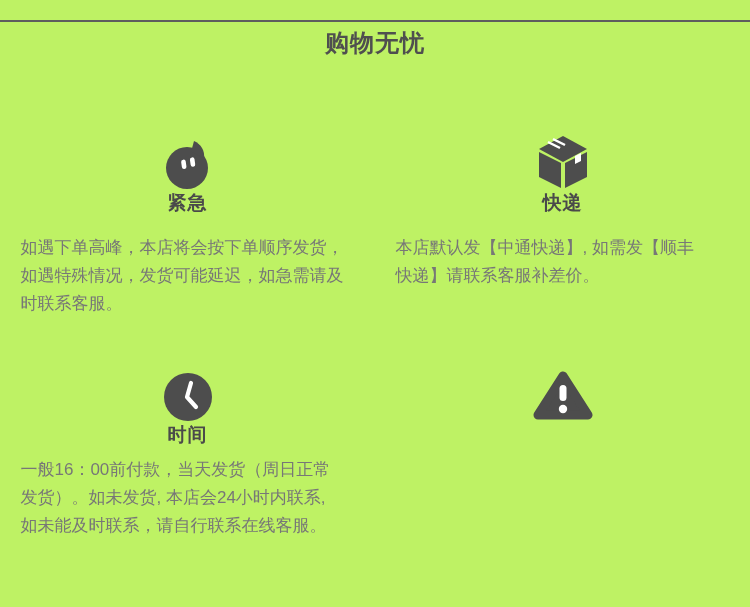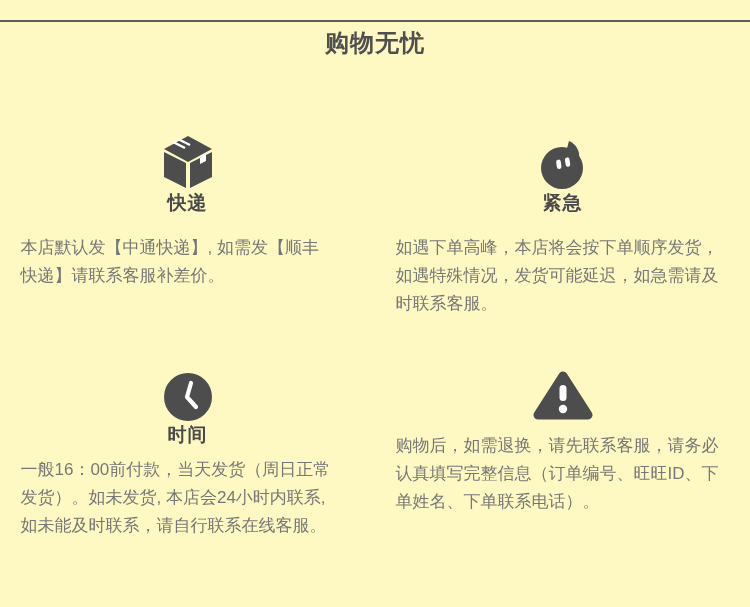--- a/index.html
+++ b/index.html
@@ -1,21 +1,21 @@
 <!DOCTYPE html>
 <html><head>
 <meta charset="utf-8">
 <style>
   html, body { margin: 0; padding: 0; background: #ffffff; }
   .page {
     position: relative;
     width: 750px;
     height: 607px;
     margin: 0 auto;
-    background: #fef9c3;
+    background: #bef264;
     font-family: "Liberation Sans", "DejaVu Sans", sans-serif;
     overflow: hidden;
   }
   .header {
     margin-top: 20px;
     border-top: 2px solid #5e5e5e;
     padding-top: 5px;
     text-align: center;
   }
   .page-title {
@@ -65,49 +65,49 @@
 <div class="page">
 
   <div class="header">
     <div class="page-title">购物无忧</div>
   </div>
 
   <div class="grid-row first">
 
     <div class="cell">
       <div class="icon-box">
-        <svg width="56" height="58" viewBox="0 0 56 58">
-          <polygon class="ico" points="28,4 52,17 28,30 4,17"></polygon>
-          <polygon class="ico" points="4,20 26,31 26,56 4,45"></polygon>
-          <polygon class="ico" points="52,20 30,31 30,56 52,45"></polygon>
-          <line x1="13" y1="10" x2="25" y2="16" stroke="#ffffff" stroke-width="2.5"></line>
-          <line x1="18" y1="7" x2="30" y2="13" stroke="#ffffff" stroke-width="2.5"></line>
-          <polygon points="40,24 46,21 46,29 40,32" fill="#ffffff"></polygon>
-        </svg>
-      </div>
-      <div class="cell-label">快递</div>
-      <div class="cell-para">本店默认发【中通快递】, 如需发【顺丰
-快递】请联系客服补差价。</div>
-    </div>
-
-    <div class="cell">
-      <div class="icon-box">
         <svg width="48" height="50" viewBox="0 0 48 50">
           <circle class="ico" cx="23" cy="28" r="21"></circle>
           <path class="ico" d="M30,1 C37,4 41,11 40,18 L27,12 Z"></path>
           <g transform="rotate(-8 24 24)">
             <rect x="17.5" y="19" width="4.6" height="9.5" rx="2.3" fill="#ffffff"></rect>
             <rect x="26.5" y="18" width="4.6" height="9.5" rx="2.3" fill="#ffffff"></rect>
           </g>
         </svg>
       </div>
       <div class="cell-label">紧急</div>
       <div class="cell-para">如遇下单高峰，本店将会按下单顺序发货，
 如遇特殊情况，发货可能延迟，如急需请及
 时联系客服。</div>
+    </div>
+
+    <div class="cell">
+      <div class="icon-box">
+        <svg width="56" height="58" viewBox="0 0 56 58">
+          <polygon class="ico" points="28,4 52,17 28,30 4,17"></polygon>
+          <polygon class="ico" points="4,20 26,31 26,56 4,45"></polygon>
+          <polygon class="ico" points="52,20 30,31 30,56 52,45"></polygon>
+          <line x1="13" y1="10" x2="25" y2="16" stroke="#ffffff" stroke-width="2.5"></line>
+          <line x1="18" y1="7" x2="30" y2="13" stroke="#ffffff" stroke-width="2.5"></line>
+          <polygon points="40,24 46,21 46,29 40,32" fill="#ffffff"></polygon>
+        </svg>
+      </div>
+      <div class="cell-label">快递</div>
+      <div class="cell-para">本店默认发【中通快递】, 如需发【顺丰
+快递】请联系客服补差价。</div>
     </div>
 
   </div>
 
   <div class="grid-row second">
 
     <div class="cell">
       <div class="icon-box">
         <svg width="50" height="50" viewBox="0 0 50 50">
           <circle class="ico" cx="25" cy="25" r="24"></circle>
@@ -121,20 +121,17 @@
     </div>
 
     <div class="cell">
       <div class="icon-box">
         <svg width="62" height="52" viewBox="0 0 62 52">
           <polygon class="ico" points="31,6 56,45 6,45" stroke="#4d4d4d" stroke-width="9" stroke-linejoin="round"></polygon>
           <rect x="27.5" y="15" width="7" height="16" rx="3.5" fill="#ffffff"></rect>
           <circle cx="31" cy="39" r="4.2" fill="#ffffff"></circle>
         </svg>
       </div>
-      <div class="cell-para">购物后，如需退换，请先联系客服，请务必
-认真填写完整信息（订单编号、旺旺ID、下
-单姓名、下单联系电话）。</div>
     </div>
 
   </div>
 
 </div>
 
 </body></html>

